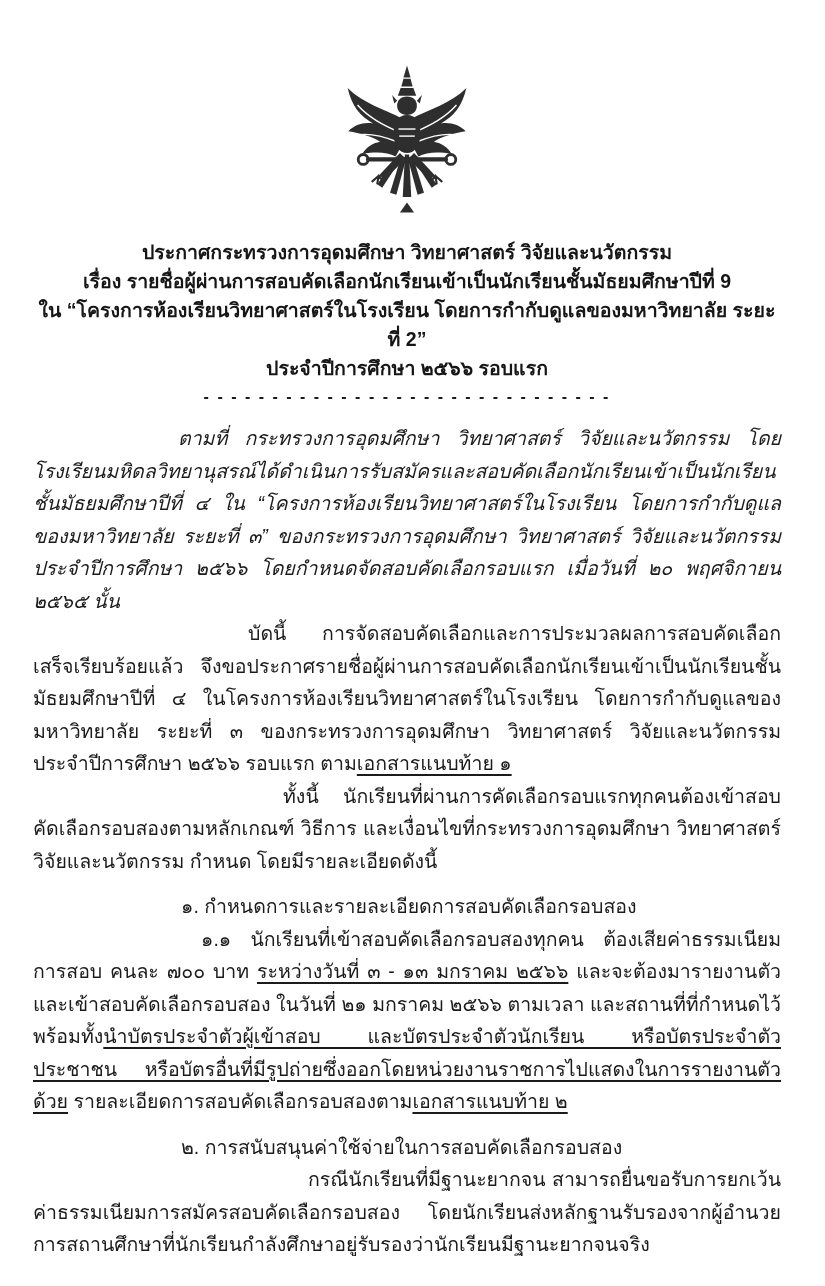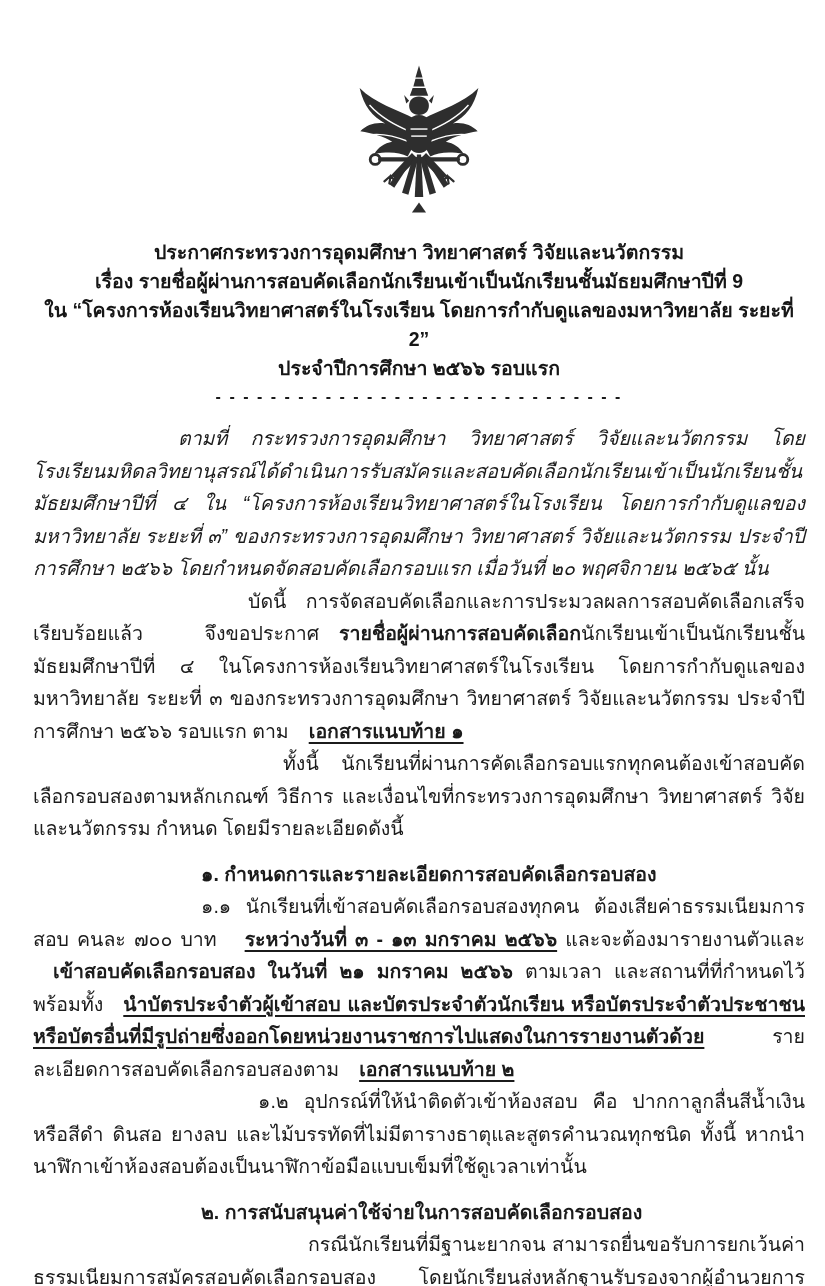--- a/index.html
+++ b/index.html
@@ -8,21 +8,21 @@
     height: 1286px;
     background: #ffffff;
     color: #1b1b1b;
     font-family: "Liberation Sans", sans-serif;
     overflow: hidden;
   }
   .page {
     box-sizing: border-box;
     width: 825px;
     height: 1286px;
-    padding: 0 20px 0 33px;
+    padding: 0 44px 0 33px;
   }
   .emblem-wrap {
     display: flex;
     justify-content: center;
     padding-top: 64px;
   }
   .header {
     margin-top: 10px;
     text-align: center;
     font-weight: bold;
@@ -51,21 +51,21 @@
   .ind-c { text-indent: 250px; }
   .ind-d { text-indent: 168px; }
   .ind-e { text-indent: 225px; }
   .ind-f { text-indent: 275px; }
   .heading {
     margin: 13px 0 0 0;
     padding-left: 148px;
     font-weight: bold;
     text-align: left;
   }
-  .b { font-weight: bold; margin-left: 20px; }
+  .b { font-weight: normal; }
   .u { text-decoration: underline; text-decoration-thickness: 1.5px; text-underline-offset: 4px; }
   .emblem { display: block; }
 </style>
 </head>
 <body>
 
 <div class="page">
 
   <div class="emblem-wrap">
     <svg class="emblem" width="142" height="164" viewBox="0 0 200 232" aria-hidden="true">
@@ -119,18 +119,17 @@
   </div>
 
   <div class="sep">- - - - - - - - - - - - - - - - - - - - - - - - - - - - - -</div>
 
   <div class="doc">
     <p class="para ind-a"><span>ตามที่ กระทรวงการอุดมศึกษา วิทยาศาสตร์ วิจัยและนวัตกรรม โดยโรงเรียนมหิดลวิทยานุสรณ์ได้ดำเนินการรับสมัครและสอบคัดเลือกนักเรียนเข้าเป็นนักเรียนชั้นมัธยมศึกษาปีที่ ๔ ใน “โครงการห้องเรียนวิทยาศาสตร์ในโรงเรียน โดยการกำกับดูแลของมหาวิทยาลัย ระยะที่ ๓” ของกระทรวงการอุดมศึกษา วิทยาศาสตร์ วิจัยและนวัตกรรม ประจำปีการศึกษา ๒๕๖๖ โดยกำหนดจัดสอบคัดเลือกรอบแรก เมื่อวันที่ ๒๐ พฤศจิกายน ๒๕๖๕ นั้น</span></p>
     <p class="para ind-b"><span>บัดนี้ การจัดสอบคัดเลือกและการประมวลผลการสอบคัดเลือกเสร็จเรียบร้อยแล้ว จึงขอประกาศ</span><span class="b">รายชื่อผู้ผ่านการสอบคัดเลือก</span><span>นักเรียนเข้าเป็นนักเรียนชั้นมัธยมศึกษาปีที่ ๔ ในโครงการห้องเรียนวิทยาศาสตร์ในโรงเรียน โดยการกำกับดูแลของมหาวิทยาลัย ระยะที่ ๓ ของกระทรวงการอุดมศึกษา วิทยาศาสตร์ วิจัยและนวัตกรรม ประจำปีการศึกษา ๒๕๖๖ รอบแรก ตาม</span><span class="b u">เอกสารแนบท้าย ๑</span></p>
     <p class="para ind-c"><span>ทั้งนี้ นักเรียนที่ผ่านการคัดเลือกรอบแรกทุกคนต้องเข้าสอบคัดเลือกรอบสองตามหลักเกณฑ์ วิธีการ และเงื่อนไขที่กระทรวงการอุดมศึกษา วิทยาศาสตร์ วิจัยและนวัตกรรม กำหนด โดยมีรายละเอียดดังนี้</span></p>
     <p class="para heading"><span class="b">๑. กำหนดการและรายละเอียดการสอบคัดเลือกรอบสอง</span></p>
     <p class="para ind-d"><span>๑.๑ นักเรียนที่เข้าสอบคัดเลือกรอบสองทุกคน ต้องเสียค่าธรรมเนียมการสอบ คนละ ๗๐๐ บาท </span><span class="b u">ระหว่างวันที่ ๓ - ๑๓ มกราคม ๒๕๖๖</span><span> และจะต้องมารายงานตัวและ</span><span class="b">เข้าสอบคัดเลือกรอบสอง ในวันที่ ๒๑ มกราคม ๒๕๖๖</span><span> ตามเวลา และสถานที่ที่กำหนดไว้ พร้อมทั้ง</span><span class="b u">นำบัตรประจำตัวผู้เข้าสอบ และบัตรประจำตัวนักเรียน หรือบัตรประจำตัวประชาชน หรือบัตรอื่นที่มีรูปถ่ายซึ่งออกโดยหน่วยงานราชการไปแสดงในการรายงานตัวด้วย</span><span> รายละเอียดการสอบคัดเลือกรอบสองตาม</span><span class="b u">เอกสารแนบท้าย ๒</span></p>
-    <p class="para ind-e"><span>๑.๒ อุปกรณ์ที่ให้นำติดตัวเข้าห้องสอบ คือ ปากกาลูกลื่นสีน้ำเงินหรือสีดำ ดินสอ ยางลบ และไม้บรรทัดที่ไม่มีตารางธาตุและสูตรคำนวณทุกชนิด ทั้งนี้ หากนำนาฬิกาเข้าห้องสอบต้องเป็นนาฬิกาข้อมือแบบเข็มที่ใช้ดูเวลาเท่านั้น</span></p>
     <p class="para heading"><span class="b">๒. การสนับสนุนค่าใช้จ่ายในการสอบคัดเลือกรอบสอง</span></p>
     <p class="para ind-f"><span>กรณีนักเรียนที่มีฐานะยากจน สามารถยื่นขอรับการยกเว้นค่าธรรมเนียมการสมัครสอบคัดเลือกรอบสอง โดยนักเรียนส่งหลักฐานรับรองจากผู้อำนวยการสถานศึกษาที่นักเรียนกำลังศึกษาอยู่รับรองว่านักเรียนมีฐานะยากจนจริง </span></p>
   </div>
 
 </div>
 
 </body></html>

